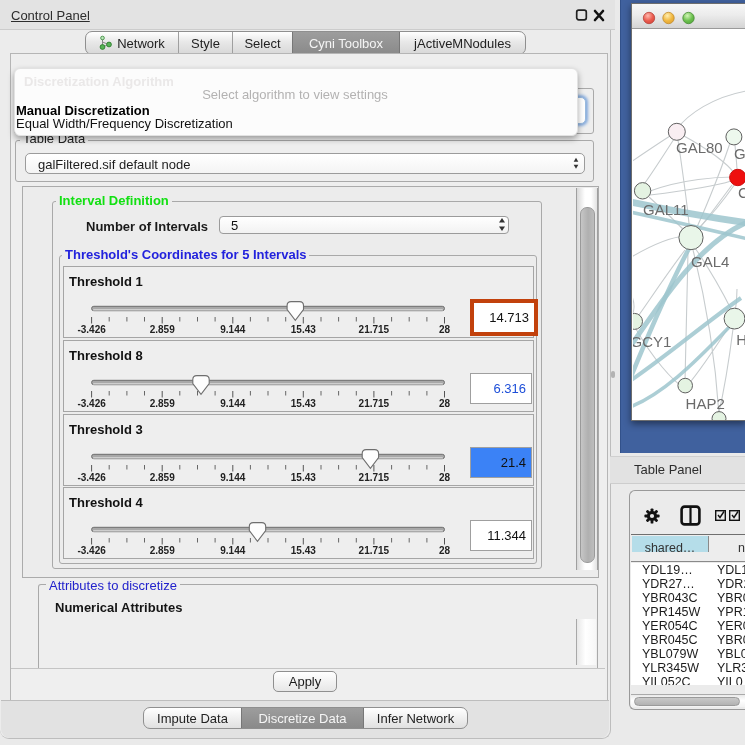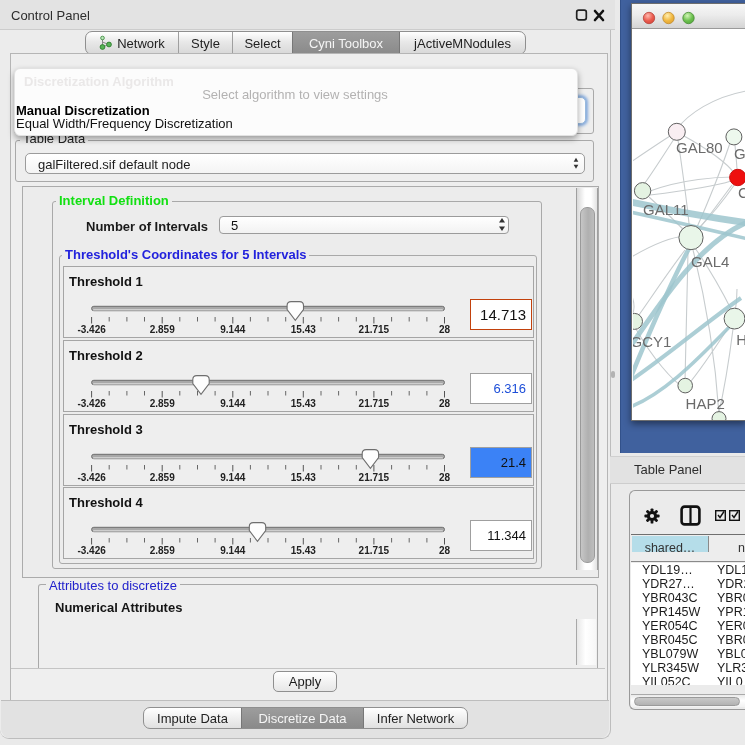--- a/index.html
+++ b/index.html
@@ -7,21 +7,21 @@
   .abs{position:absolute;}
   .grp{position:absolute;border:1px solid #a9a9a9;border-radius:3px;}
   .grplabel{position:absolute;background:#eeeeee;padding:0 3px;line-height:12px;}
 </style>
 </head>
 <body>
 
 <div class="abs" id="cpwin" style="left:0;top:0;width:610px;height:738px;background:#ececec;border-right:1px solid #bdbdbd;border-bottom:1px solid #bdbdbd;border-radius:0 0 9px 9px;">
 
   <div class="abs" style="left:0;top:0;width:615px;height:29px;background:#e3e3e3;border-bottom:1px solid #cccccc;"></div>
-  <div class="abs" style="left:11px;top:8px;font-size:13px;color:#2d2d2d;">Control Panel</div>
+  <div class="abs" style="left:11px;top:8px;font-size:13px;color:#2d2d2d;text-decoration:underline;">Control Panel</div>
 
   <svg class="abs" style="left:575px;top:9px;" width="32" height="13" viewBox="0 0 32 13">
     <rect x="1.7" y="1.2" width="9.6" height="9.6" rx="2" fill="none" stroke="#222" stroke-width="1.7"></rect>
     <path d="M20 2 L28 11 M28 2 L20 11" stroke="#111" stroke-width="2.6" stroke-linecap="round"></path>
   </svg>
 
   <div class="abs" style="left:85px;top:31px;width:439px;height:22px;border:1px solid #8f8f8f;border-radius:7px;background:linear-gradient(#ffffff,#e8e8e8 45%,#d8d8d8);overflow:hidden;display:flex;">
     <div style="width:92px;display:flex;align-items:center;justify-content:center;font-size:13px;color:#222;border-right:1px solid #9f9f9f;">
       <svg width="15" height="16" viewBox="0 0 15 16" style="margin-right:3px;">
         <path d="M3.5 3.5 L3.5 12 M3.5 7 L9.5 9.5 M3.5 12 L9.5 9.5" stroke="#8a8a8a" stroke-width="1"></path>
@@ -94,24 +94,24 @@
       <line x1="345.2" y1="50" x2="345.2" y2="54.5" stroke="#666" stroke-width="1"></line>
       <line x1="362.9" y1="50" x2="362.9" y2="54.5" stroke="#666" stroke-width="1"></line>
       <path d="M 223.1 39.3 L 223.1 38.6 Q 223.1 34.6 227.1 34.6 L 235.5 34.6 Q 239.5 34.6 239.5 38.6 L 239.5 42.6 L 231.3 53.4 L 223.1 42.6 Z" fill="#fdfdfd" stroke="#6e6e6e" stroke-width="1.1"></path>
     </svg>
   <div style="position:absolute;left:-2.4px;top:57px;width:60px;text-align:center;font-size:10px;font-weight:bold;color:#222;">-3.426</div>
   <div style="position:absolute;left:68.2px;top:57px;width:60px;text-align:center;font-size:10px;font-weight:bold;color:#222;">2.859</div>
   <div style="position:absolute;left:138.8px;top:57px;width:60px;text-align:center;font-size:10px;font-weight:bold;color:#222;">9.144</div>
   <div style="position:absolute;left:209.3px;top:57px;width:60px;text-align:center;font-size:10px;font-weight:bold;color:#222;">15.43</div>
   <div style="position:absolute;left:279.9px;top:57px;width:60px;text-align:center;font-size:10px;font-weight:bold;color:#222;">21.715</div>
   <div style="position:absolute;left:350.5px;top:57px;width:60px;text-align:center;font-size:10px;font-weight:bold;color:#222;">28</div>
-  <div style="position:absolute;left:406px;top:32px;width:55px;height:29px;background:#fff;border:1px solid #c2410c;font-size:15px;color:#111;text-align:right;line-height:29px;padding-right:5px;">14.713</div>
+  <div style="position:absolute;left:406px;top:32px;width:55px;height:29px;background:#fff;border:4px solid #c2410c;font-size:13px;color:#111;text-align:right;line-height:29px;padding-right:5px;">14.713</div>
 </div>
 <div class="abs" style="left:63px;top:340px;width:469px;height:70px;background:#eeeeee;border:1px solid #a5a5a5;">
-  <div style="position:absolute;left:5px;top:7px;font-size:13px;font-weight:bold;color:#111;">Threshold 2</div>
+  <div style="position:absolute;left:5px;top:7px;font-size:13px;font-weight:bold;color:#111;">Threshold 8</div>
   <svg style="position:absolute;left:0;top:0;" width="469" height="70" viewBox="0 0 469 70">
       <rect x="27.6" y="39.3" width="352.9" height="4.4" rx="2.2" fill="#a8a8a8" stroke="#6d6d6d" stroke-width="1"></rect>
       <rect x="29" y="42.3" width="350" height="1.3" rx="0.65" fill="#dadada"></rect>
       <line x1="27.6" y1="50" x2="27.6" y2="56.5" stroke="#555" stroke-width="1"></line>
       <line x1="98.2" y1="50" x2="98.2" y2="56.5" stroke="#555" stroke-width="1"></line>
       <line x1="168.8" y1="50" x2="168.8" y2="56.5" stroke="#555" stroke-width="1"></line>
       <line x1="239.3" y1="50" x2="239.3" y2="56.5" stroke="#555" stroke-width="1"></line>
       <line x1="309.9" y1="50" x2="309.9" y2="56.5" stroke="#555" stroke-width="1"></line>
       <line x1="380.5" y1="50" x2="380.5" y2="56.5" stroke="#555" stroke-width="1"></line>
       <line x1="45.2" y1="50" x2="45.2" y2="54.5" stroke="#666" stroke-width="1"></line>

